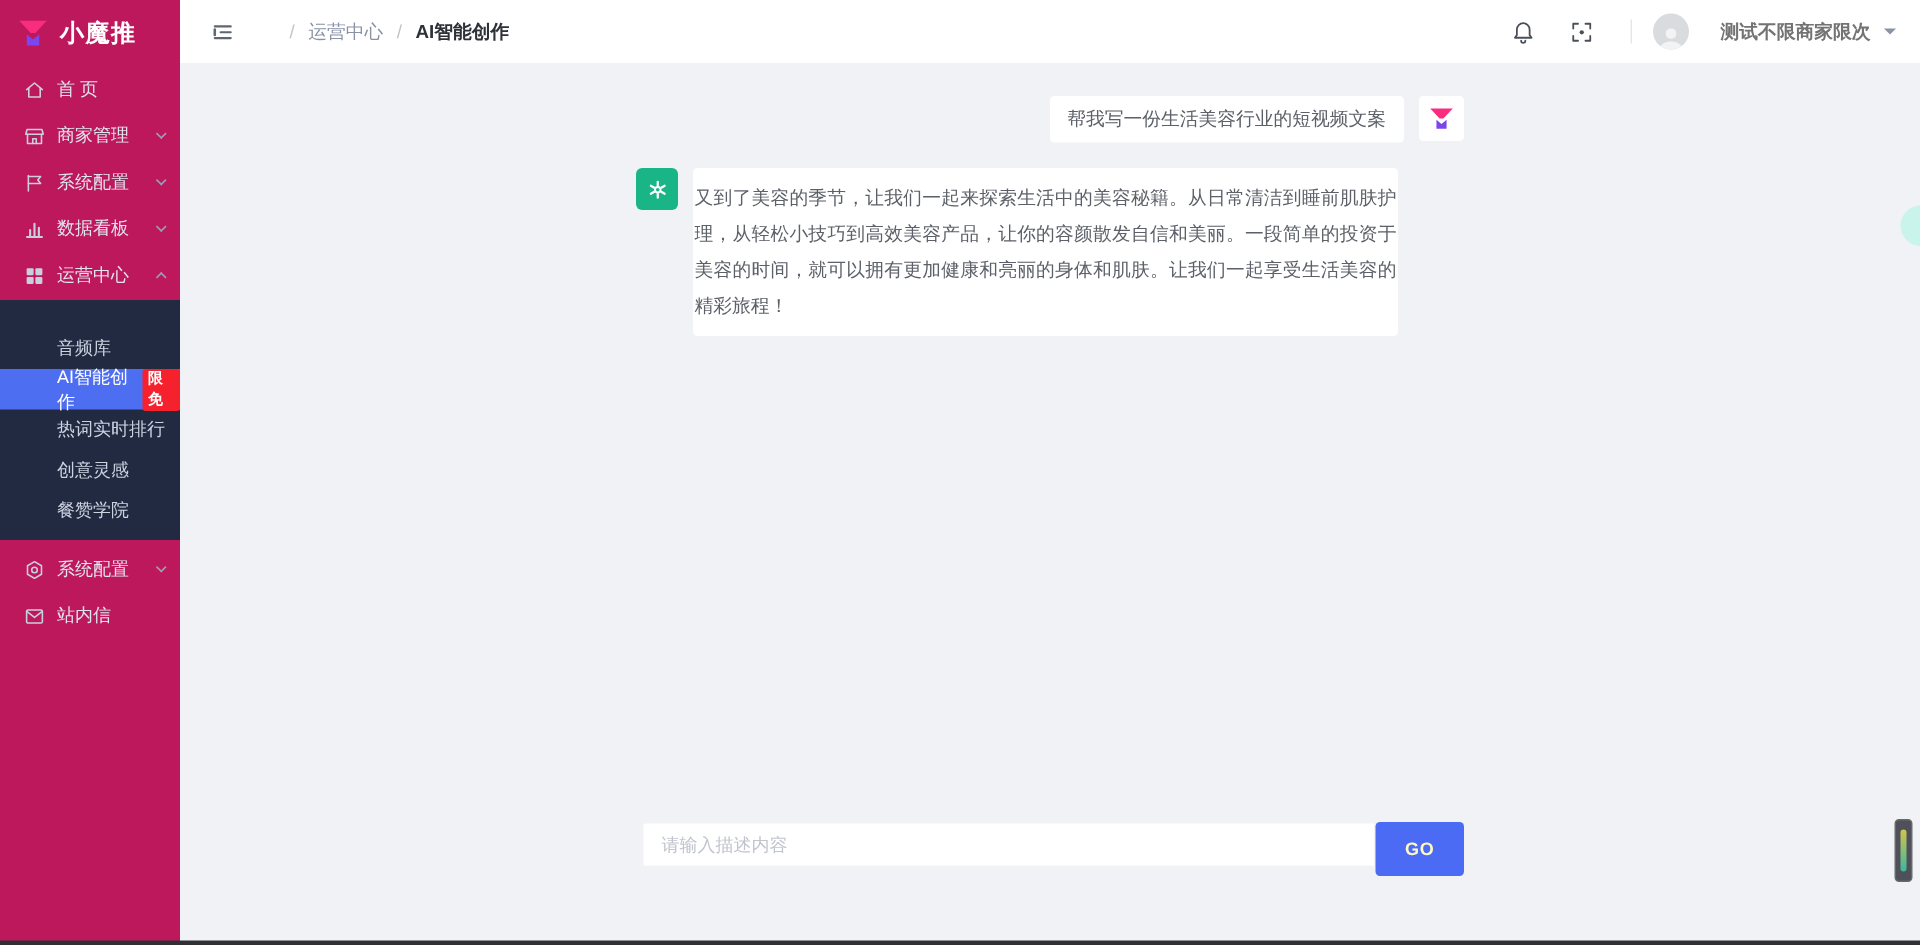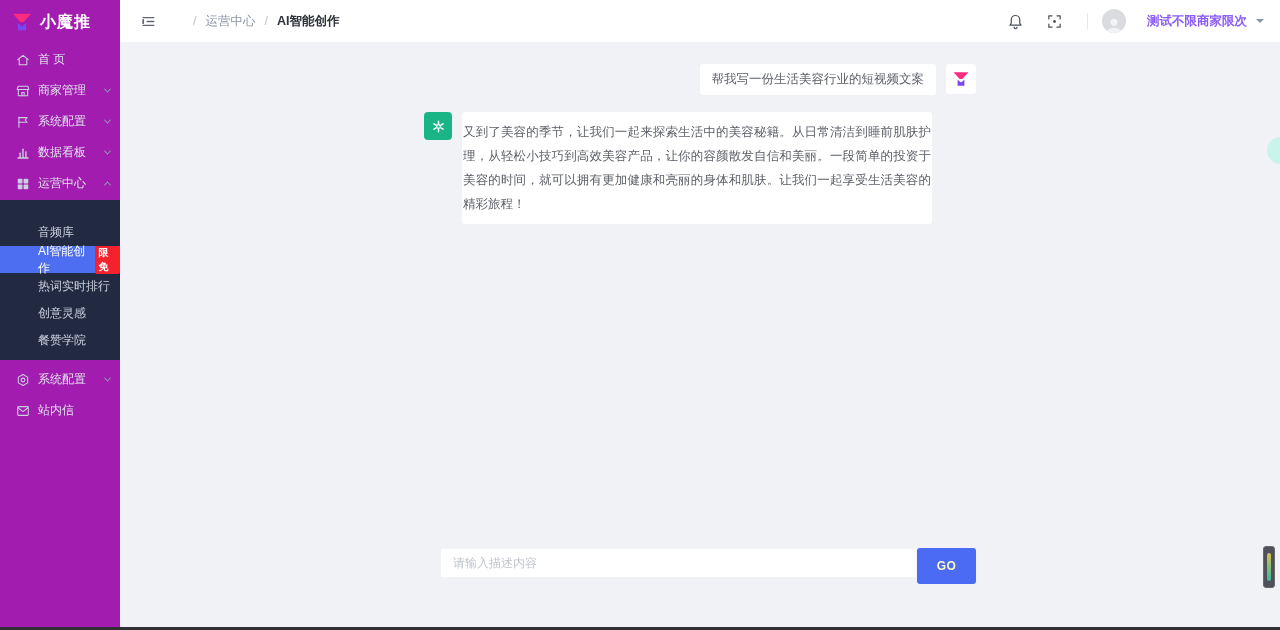--- a/index.html
+++ b/index.html
@@ -5,21 +5,21 @@
   * { box-sizing: border-box; }
   html,body { margin:0; padding:0; }
   body {
     width:1280px; height:630px; overflow:hidden;
     font-family:"Liberation Sans","DejaVu Sans",sans-serif;
     background:#f0f2f5;
   }
   .stage { position:relative; width:1280px; height:630px; background:#f0f2f5; }
 
   
-  .sidebar { position:absolute; left:0; top:0; bottom:0; width:120px; background:#a21caf; z-index:5; }
+  .sidebar { position:absolute; left:0; top:0; bottom:0; width:120px; background:#be185d; z-index:5; }
   .logo { display:flex; align-items:center; gap:7px; height:44px; padding-left:11px; }
   .logo-text { color:#fff; font-size:16px; font-weight:bold; letter-spacing:1px; }
   .mi { display:flex; align-items:center; height:31px; padding:0 10px 0 16px; color:#e0e4ee; font-size:12px; cursor:pointer; }
   .mi .ic { width:14px; height:14px; margin-right:8px; display:flex; align-items:center; color:#c9cfdf; flex:none; }
   .mi .ic svg { width:14px; height:14px; }
   .chev { margin-left:auto; width:5px; height:5px; border-right:1.3px solid #98a1b8; border-bottom:1.3px solid #98a1b8; flex:none; }
   .chev.down { transform:rotate(45deg) translate(-1px,-1px); }
   .chev.up { transform:rotate(-135deg) translate(-1px,-1px); }
   .submenu { background:#222a42; padding:19px 0 6px; margin-top:1px; }
   .smi { display:flex; align-items:center; height:27px; padding-left:38px; color:#ccd2e0; font-size:12px; cursor:pointer; }
@@ -33,33 +33,33 @@
   .fold svg { width:17px; height:17px; }
   .crumbs { display:flex; align-items:center; gap:9px; font-size:12.5px; }
   .crumb-sep { color:#c0c4cc; }
   .crumb-parent { color:#8a93a5; cursor:pointer; }
   .crumb-current { color:#2d3138; font-weight:600; }
   .tspacer { flex:1; }
   .hicon { width:17px; height:17px; color:#4a4f59; margin-left:22px; cursor:pointer; }
   .hicon svg { width:17px; height:17px; }
   .hdivider { width:1px; height:16px; background:#e4e7ec; margin:0 14px 0 24px; }
   .avatar { width:24px; height:24px; border-radius:50%; background:#d9dbdf; overflow:hidden; display:flex; align-items:flex-end; justify-content:center; flex:none; }
-  .uname { font-size:12.5px; font-weight:700; color:#8b5cf6; margin-left:21px; }
+  .uname { font-size:12.5px; font-weight:700; color:#737373; margin-left:21px; }
   .caret { width:0; height:0; border:4px solid transparent; border-top-color:#8a93a5; margin-left:9px; margin-top:4px; }
 
   
   .content { position:absolute; left:120px; top:42px; right:0; bottom:0; background:#f0f2f5; }
   .chat { position:relative; width:552px; height:100%; margin:0 auto; }
   .row-user { display:flex; justify-content:flex-end; align-items:flex-start; padding-top:22px; }
   .bubble-user { background:#fff; border-radius:3px; padding:8px 12px; font-size:12.5px; color:#5c6068; line-height:15px; }
   .uavatar { width:30px; height:30px; background:#fff; border-radius:3px; margin-left:10px; display:flex; align-items:center; justify-content:center; flex:none; }
   .row-ai { display:flex; align-items:flex-start; margin-top:17px; }
   .ai-avatar { width:28px; height:28px; border-radius:4px; background:#1ab586; display:flex; align-items:center; justify-content:center; flex:none; }
   .bubble-ai { background:#fff; border-radius:3px; padding:8px 1px; font-size:12.5px; line-height:24px; color:#5c6068; margin-left:10px; width:470px; text-align:justify; }
-  .inputbar { position:absolute; left:16px; right:0; bottom:46px; display:flex; }
+  .inputbar { position:absolute; left:4px; right:0; bottom:46px; display:flex; }
   .inputbar input { flex:1; height:30px; border:1px solid #f2f3f5; outline:none; background:#fff; padding:0 12px; font-size:12px; color:#333; border-radius:2px 0 0 2px; }
   .inputbar input::placeholder { color:#c0c4cc; }
   .go { width:59px; height:36px; background:#4b6bf5; color:#fef9c3; border:none; border-radius:3px; font-size:12px; font-weight:600; cursor:pointer; letter-spacing:0.5px; }
 
   
   .float-circle { position:absolute; right:-14px; top:137px; width:27px; height:27px; border-radius:50%; background:#c9f4ec; z-index:6; cursor:pointer; }
   .float-widget { position:absolute; right:5px; bottom:42px; width:12px; height:42px; background:#50505a; border:1px solid #68686f; border-radius:3px; z-index:6; display:flex; align-items:center; justify-content:center; cursor:pointer; }
   .float-widget .grad { width:4px; height:28px; background:linear-gradient(#d2c44e,#3cb79f); border-radius:2px; }
   .bottom-strip { position:absolute; left:0; right:0; bottom:0; height:3px; background:#303034; z-index:10; }
 </style>

